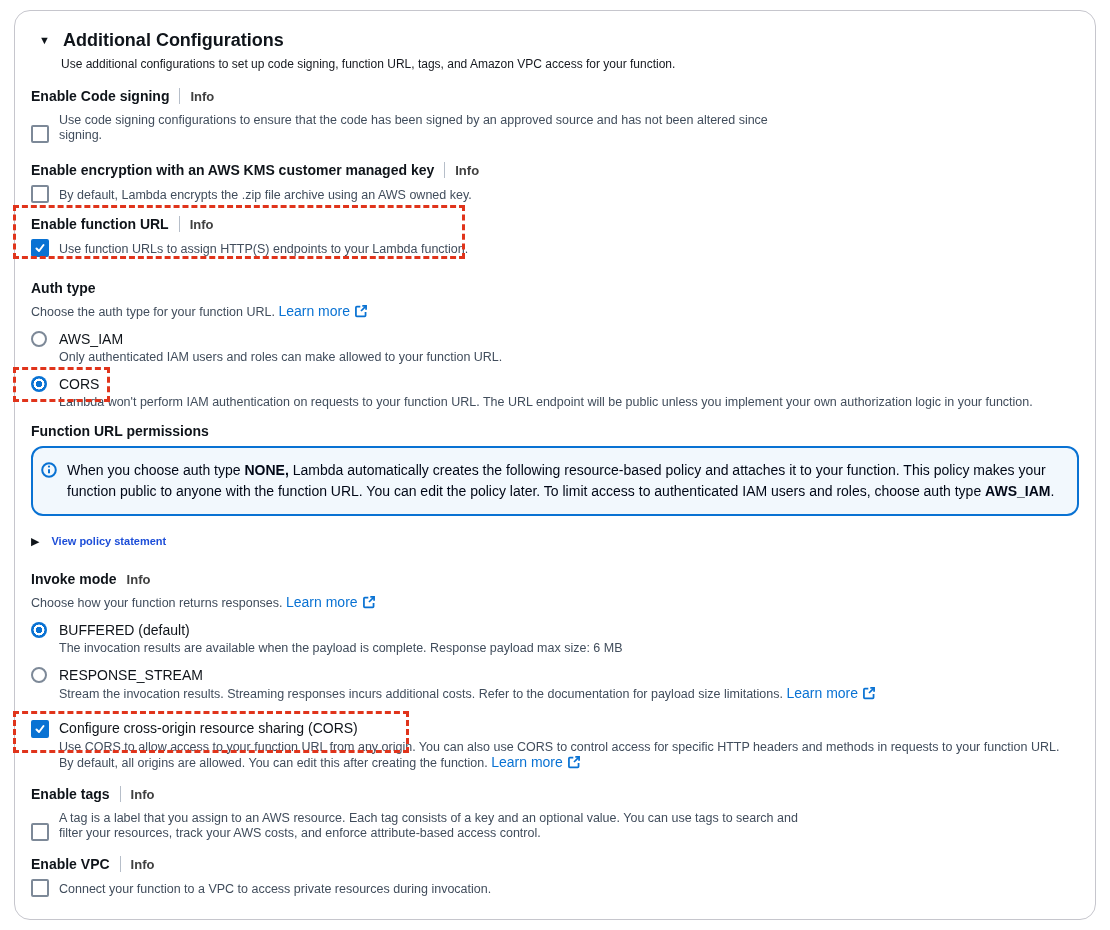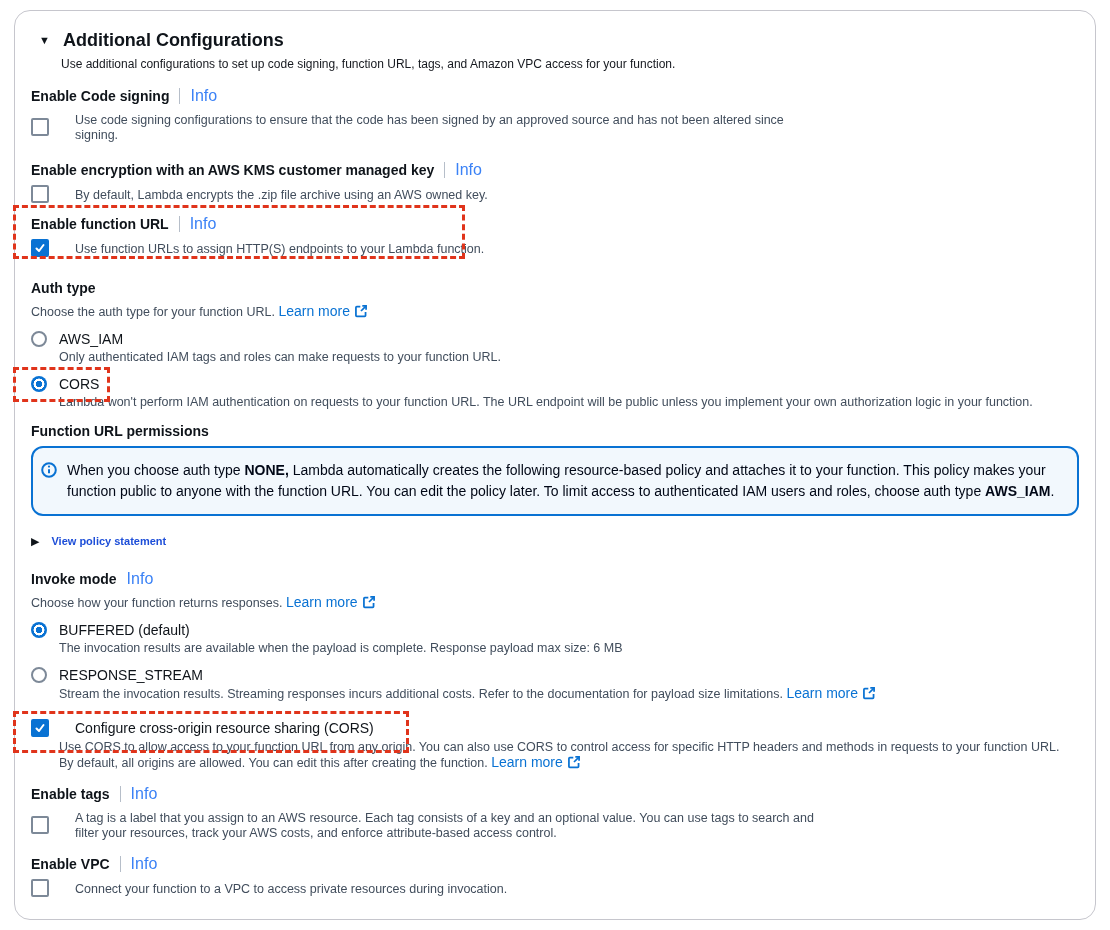--- a/index.html
+++ b/index.html
@@ -20,23 +20,23 @@
   .subtitle { margin:4px 0 0 30px; font-size:12px; line-height:18px; color:#16191f; }
 
   .sec { position:relative; }
   .mt12 { margin-top:12px; } .mt14 { margin-top:14px; } .mt16 { margin-top:16px; }
   .mt18 { margin-top:18px; } .mt22 { margin-top:22px; }
 
   .label-row { display:flex; align-items:center; }
   .label { font-size:14px; font-weight:700; line-height:18px; color:#0f141a; }
   .vdiv { width:1px; height:16px; background:#b6bec9; margin:0 10px; }
   .gap8 { width:10px; }
-  .info { font-size:16px; font-weight:400; color:#3b82f6; text-decoration:none; cursor:pointer; }
-
-  .check-row { display:flex; gap:26px; margin-top:6px; align-items:center; }
+  .info { font-size:13px; font-weight:700; color:#404040; text-decoration:none; cursor:pointer; }
+
+  .check-row { display:flex; gap:10px; margin-top:6px; align-items:flex-end; }
   .checkbox {
     flex:none; width:18px; height:18px; border:2px solid #7d8998; border-radius:2px;
     background:#fff; cursor:pointer; display:flex; align-items:center; justify-content:center;
   }
   .checkbox.checked { background:#0972d3; border-color:#0972d3; }
   .check-text { font-size:12.5px; line-height:15px; color:#414d5c; padding-top:2px; }
   .check-label-dark { font-size:14px; line-height:20px; color:#0f141a; padding-top:0; }
   .w735 { max-width:735px; } .w760 { max-width:762px; }
 
   .hint { margin-top:4px; font-size:12.5px; line-height:20px; color:#414d5c; }
@@ -131,21 +131,21 @@
             <path d="M13.2 9v4a1 1 0 0 1-1 1h-9a1 1 0 0 1-1-1V4a1 1 0 0 1 1-1h4" fill="none" stroke="#0972d3" stroke-width="2"></path>
             <path d="M9.5 2.2h4.3v4.3" fill="none" stroke="#0972d3" stroke-width="2"></path>
             <path d="M13.6 2.4 L8 8" fill="none" stroke="#0972d3" stroke-width="2"></path>
           </svg></span>
     </div>
 
     <div class="radio-row">
       <span class="radio"></span>
       <span class="radio-label">AWS_IAM</span>
     </div>
-    <div class="radio-desc">Only authenticated IAM tags and roles can make requests to your function URL.</div>
+    <div class="radio-desc">Only authenticated IAM users and roles can make allowed to your function URL.</div>
 
     <div class="radio-row mt10">
       <div class="annotation anno-none"></div>
       <span class="radio selected"></span>
       <span class="radio-label">CORS</span>
     </div>
     <div class="radio-desc">Lambda won't perform IAM authentication on requests to your function URL. The URL endpoint will be public unless you implement your own authorization logic in your function.</div>
   </div>
 
   <div class="sec mt12">

